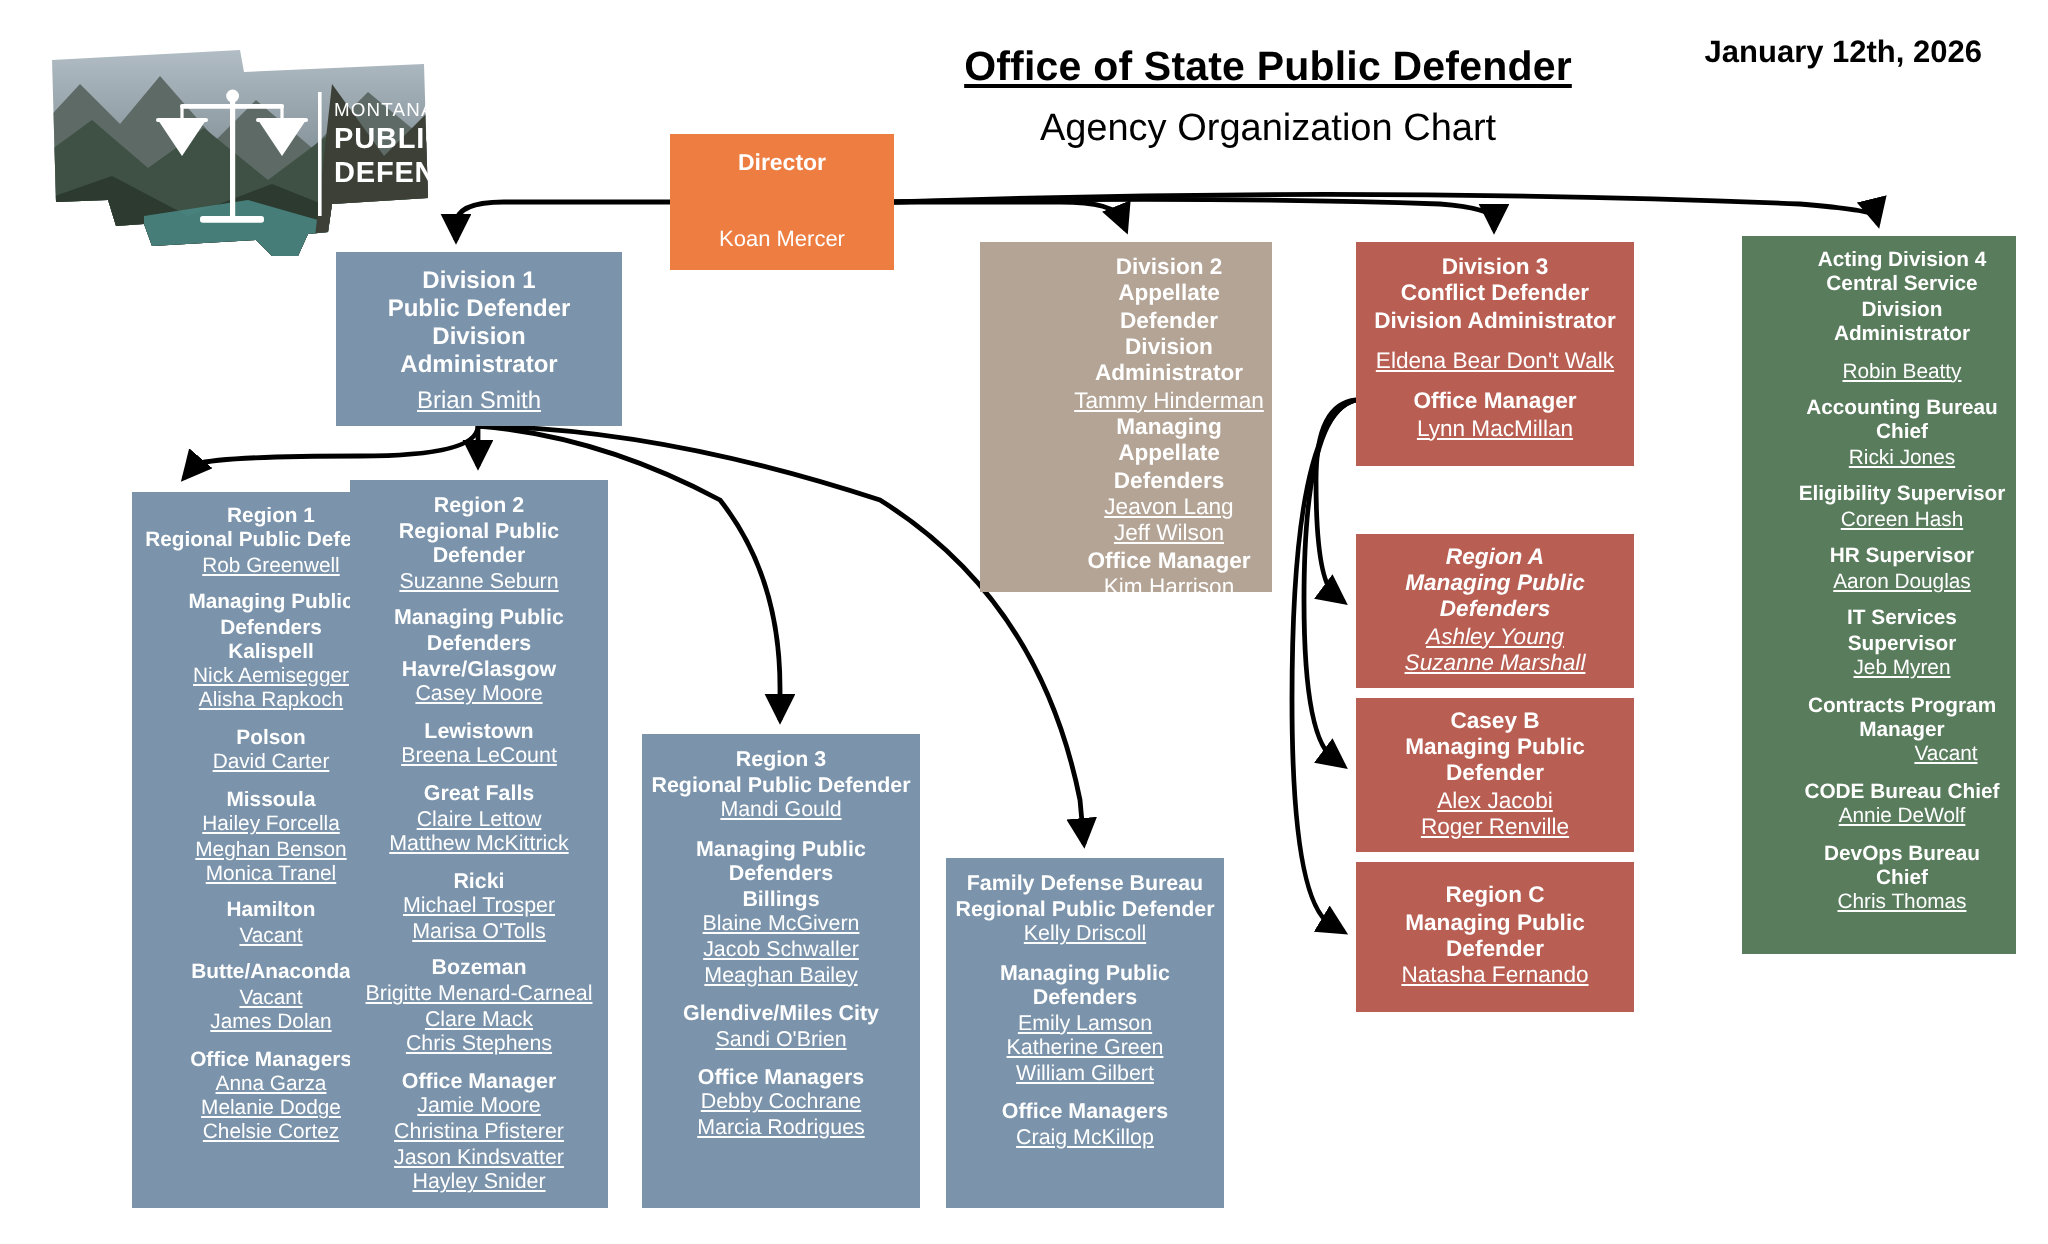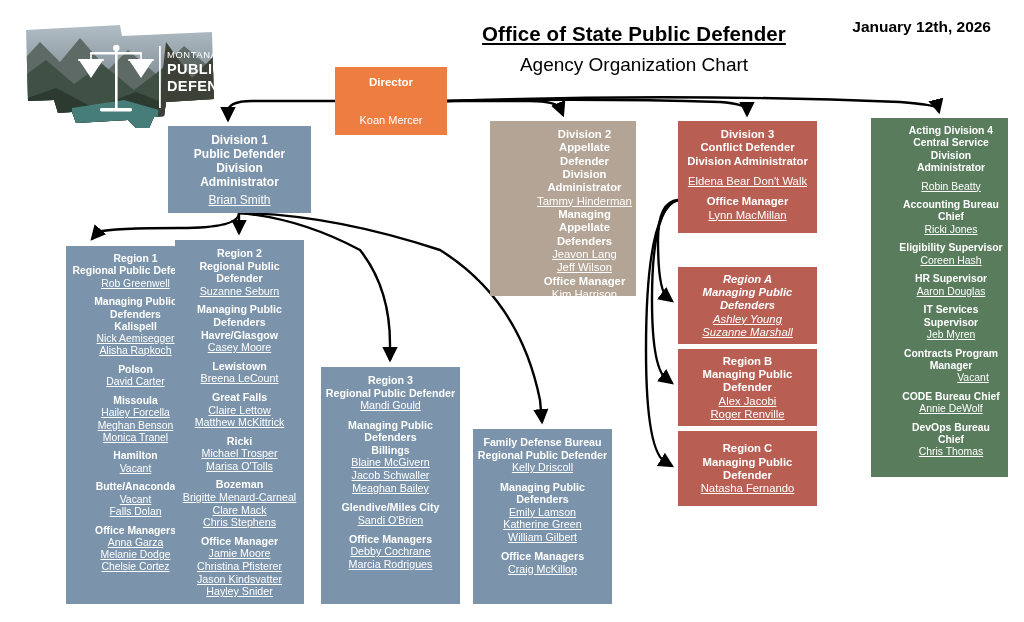--- a/index.html
+++ b/index.html
@@ -233,21 +233,21 @@
 
   <div class="box c-red" id="regA">
     <span class="hdr">Region A</span>
     <span class="hdr">Managing Public</span>
     <span class="hdr">Defenders</span>
     <span class="nm">Ashley Young</span>
     <span class="nm">Suzanne Marshall</span>
   </div>
 
   <div class="box c-red" id="regB">
-    <span class="hdr">Region B</span>
+    <span class="hdr">Casey B</span>
     <span class="hdr">Managing Public</span>
     <span class="hdr">Defender</span>
     <span class="nm">Alex Jacobi</span>
     <span class="nm">Roger Renville</span>
   </div>
 
   <div class="box c-red" id="regC">
     <span class="hdr">Region C</span>
     <span class="hdr">Managing Public</span>
     <span class="hdr">Defender</span>
@@ -275,21 +275,21 @@
     <span class="nm">Meghan Benson</span>
     <span class="nm">Monica Tranel</span>
     <span class="gap"></span>
 
     <span class="hdr">Hamilton</span>
     <span class="nm">Vacant</span>
     <span class="gap"></span>
 
     <span class="hdr">Butte/Anaconda</span>
     <span class="nm">Vacant</span>
-    <span class="nm">Falls Dolan</span>
+    <span class="nm">James Dolan</span>
     <span class="gap"></span>
 
     <span class="hdr">Office Managers</span>
     <span class="nm">Anna Garza</span>
     <span class="nm">Melanie Dodge</span>
     <span class="nm">Chelsie Cortez</span>
   </div>
 
   <div class="box c-blue" id="reg2">
     <span class="hdr">Region 2</span>

